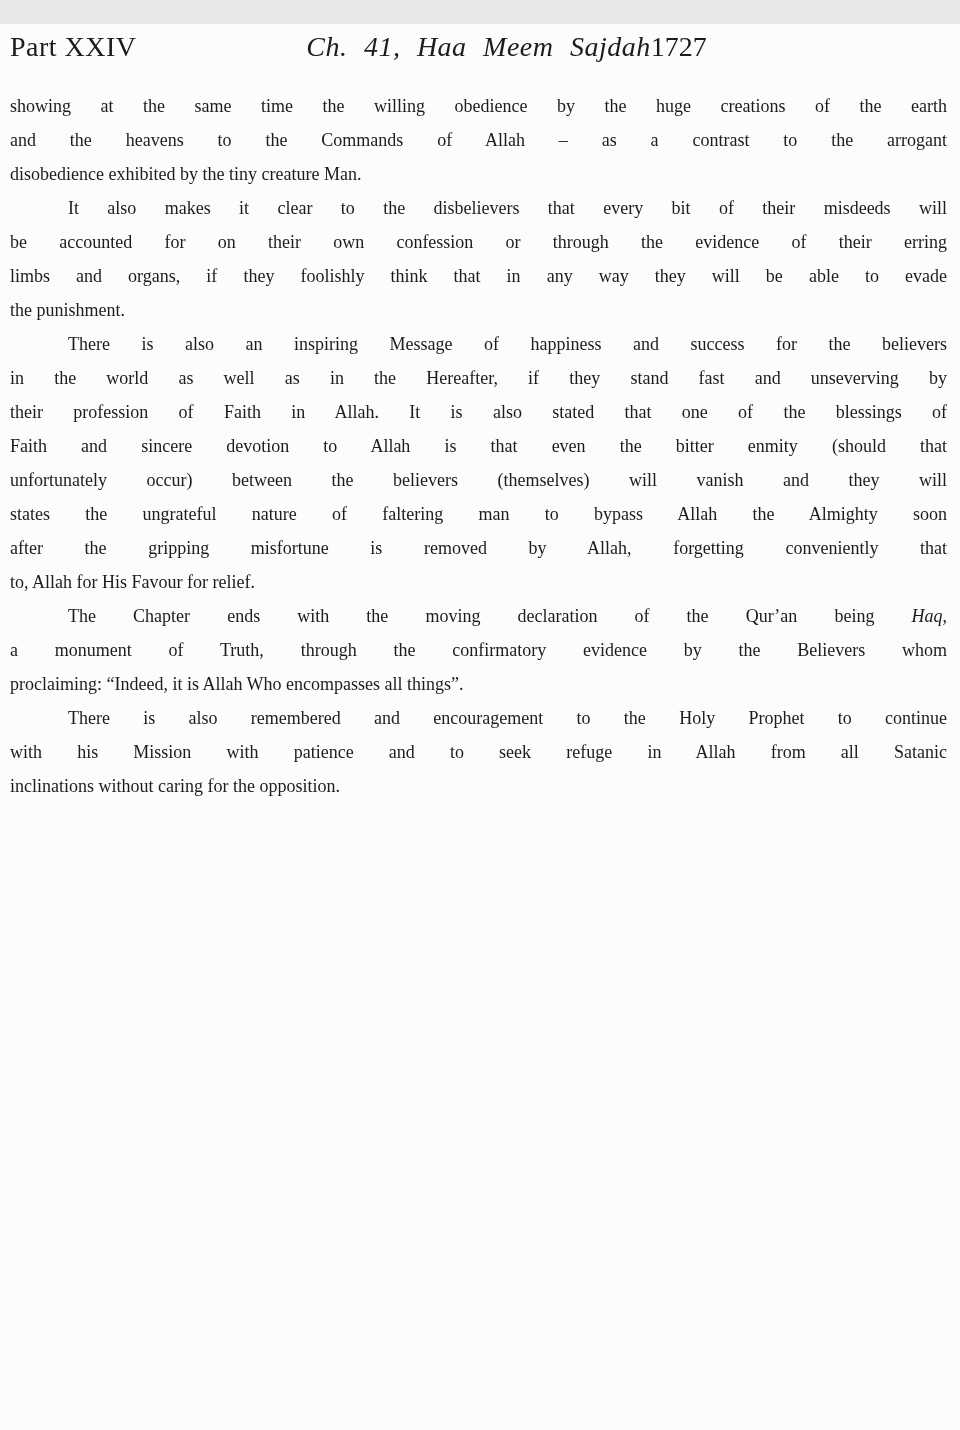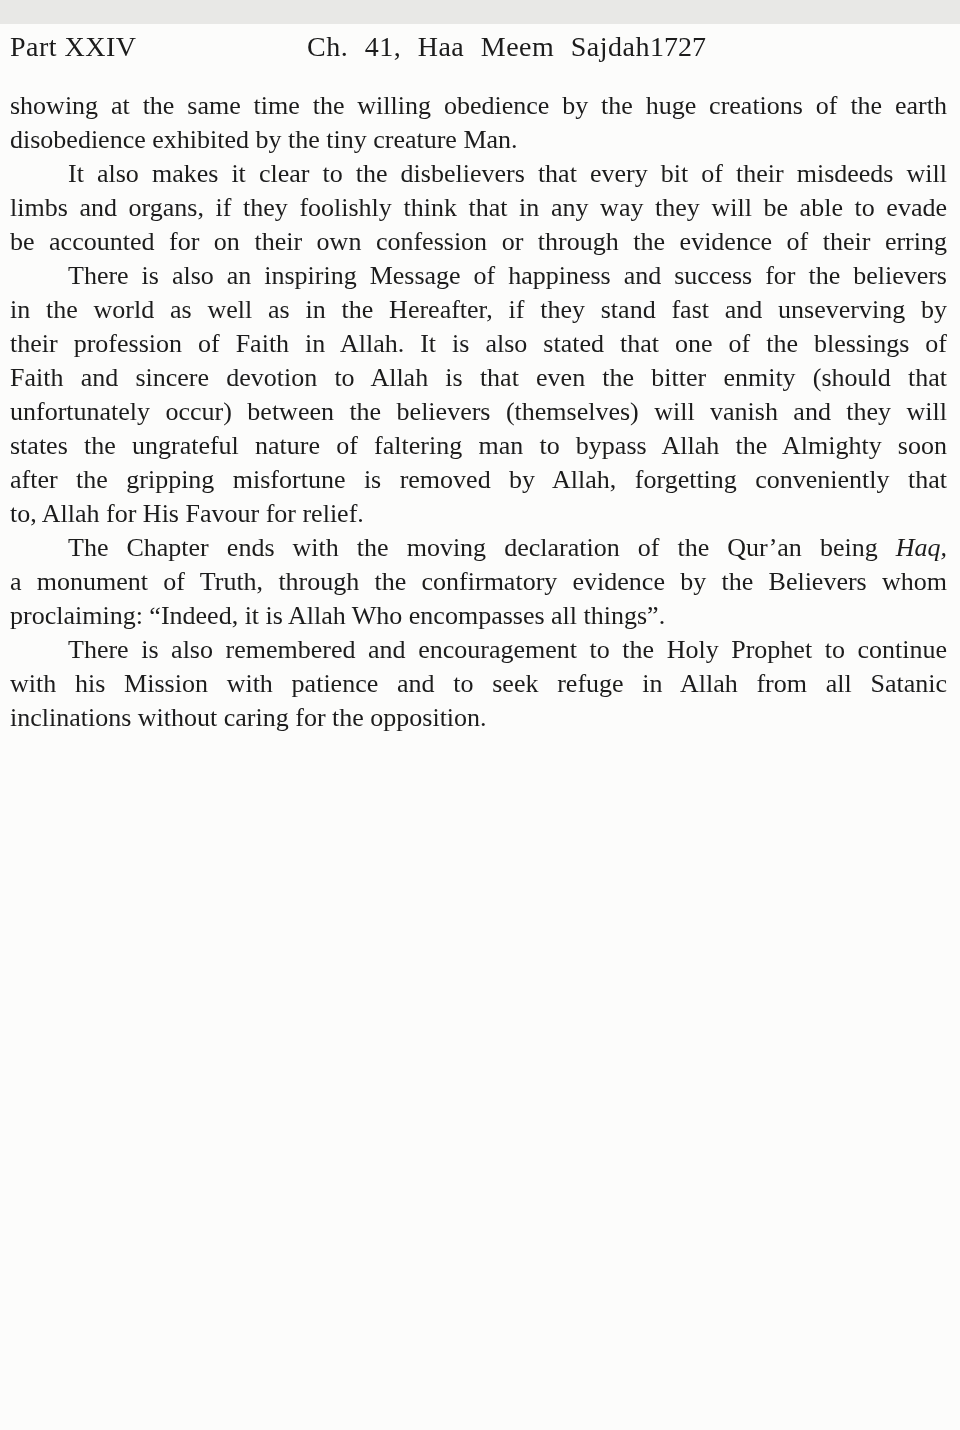--- a/index.html
+++ b/index.html
@@ -11,52 +11,54 @@
     font-family:"Liberation Serif", serif;
     padding:6px 13px 0 10px;
     overflow:hidden;
     margin-top:24px;
   }
   .header {
     display:flex; align-items:baseline;
     font-size:28px; line-height:34px;
   }
   .header-part { flex:1; letter-spacing:0.5px; }
-  .header-title { flex:none; word-spacing:9px; letter-spacing:0.5px; }
+  .header-title { flex:none; font-style:italic; word-spacing:9px; letter-spacing:0.5px; }
   .header-page { flex:1; text-align:left; }
   .content { margin-top:25px; }
   .para { margin:0; }
   .line {
-    font-size:26px; line-height:34px;
+    font-size:18px; line-height:34px;
     text-align:justify; text-align-last:justify;
     word-spacing:-2px;
     white-space:normal;
   }
   .line.last { text-align-last:left; word-spacing:0; }
   .line.indent { text-indent:58px; }
   .italic { font-style:italic; }
 </style>
 </head>
 <body>
 
 <div class="page">
   <div class="header">
     <span class="header-part">Part XXIV</span>
     <span class="header-title">Ch. 41, Haa Meem Sajdah</span>
     <span class="header-page">1727</span>
   </div>
   <div class="content">
       <div class="para">
         <div class="line"><span>showing at the same time the willing obedience by the huge creations of the earth</span></div>
+        <div class="line"><span>and the heavens to the Commands of Allah – as a contrast to the arrogant</span></div>
         <div class="line last"><span>disobedience exhibited by the tiny creature Man.</span></div>
       </div>
       <div class="para">
         <div class="line indent"><span>It also makes it clear to the disbelievers that every bit of their misdeeds will</span></div>
+        <div class="line"><span>be accounted for on their own confession or through the evidence of their erring</span></div>
         <div class="line"><span>limbs and organs, if they foolishly think that in any way they will be able to evade</span></div>
-        <div class="line"><span>be accounted for on their own confession or through the evidence of their erring</span></div>
+        <div class="line last"><span>the punishment.</span></div>
       </div>
       <div class="para">
         <div class="line indent"><span>There is also an inspiring Message of happiness and success for the believers</span></div>
         <div class="line"><span>in the world as well as in the Hereafter, if they stand fast and unseverving by</span></div>
         <div class="line"><span>their profession of Faith in Allah. It is also stated that one of the blessings of</span></div>
         <div class="line"><span>Faith and sincere devotion to Allah is that even the bitter enmity (should that</span></div>
         <div class="line"><span>unfortunately occur) between the believers (themselves) will vanish and they will</span></div>
         <div class="line"><span>states the ungrateful nature of faltering man to bypass Allah the Almighty soon</span></div>
         <div class="line"><span>after the gripping misfortune is removed by Allah, forgetting conveniently that</span></div>
         <div class="line last"><span>to, Allah for His Favour for relief.</span></div>

